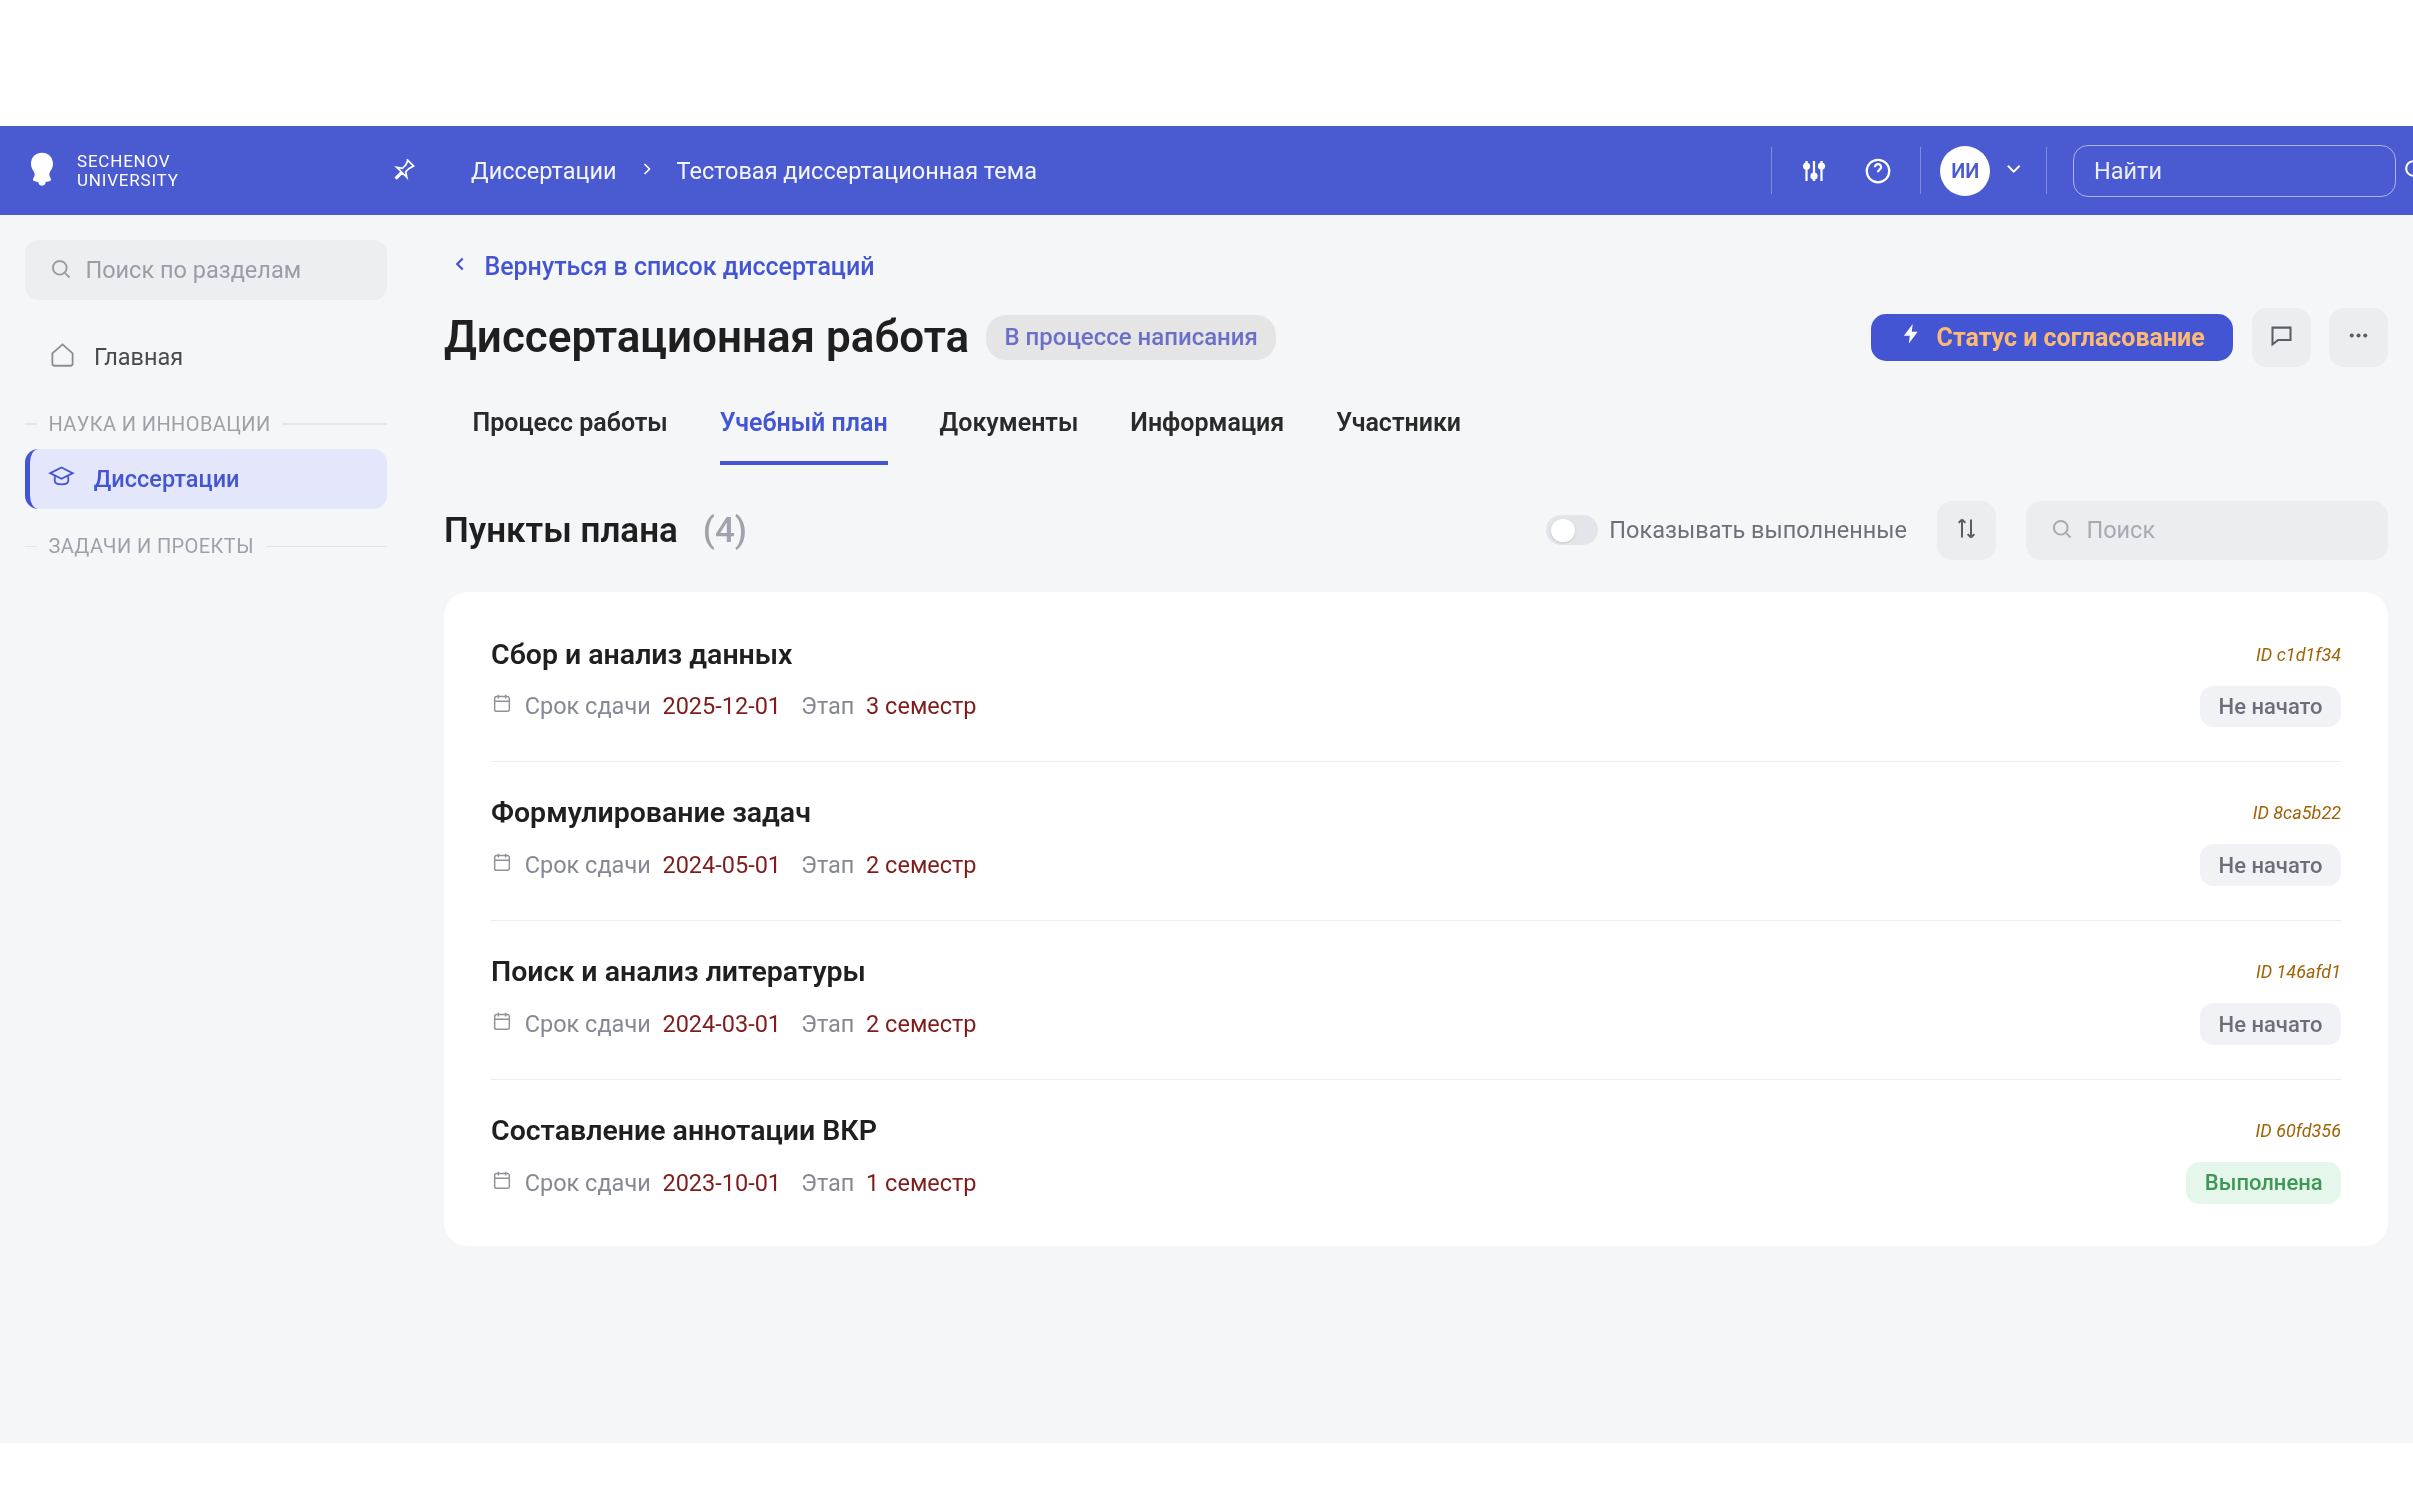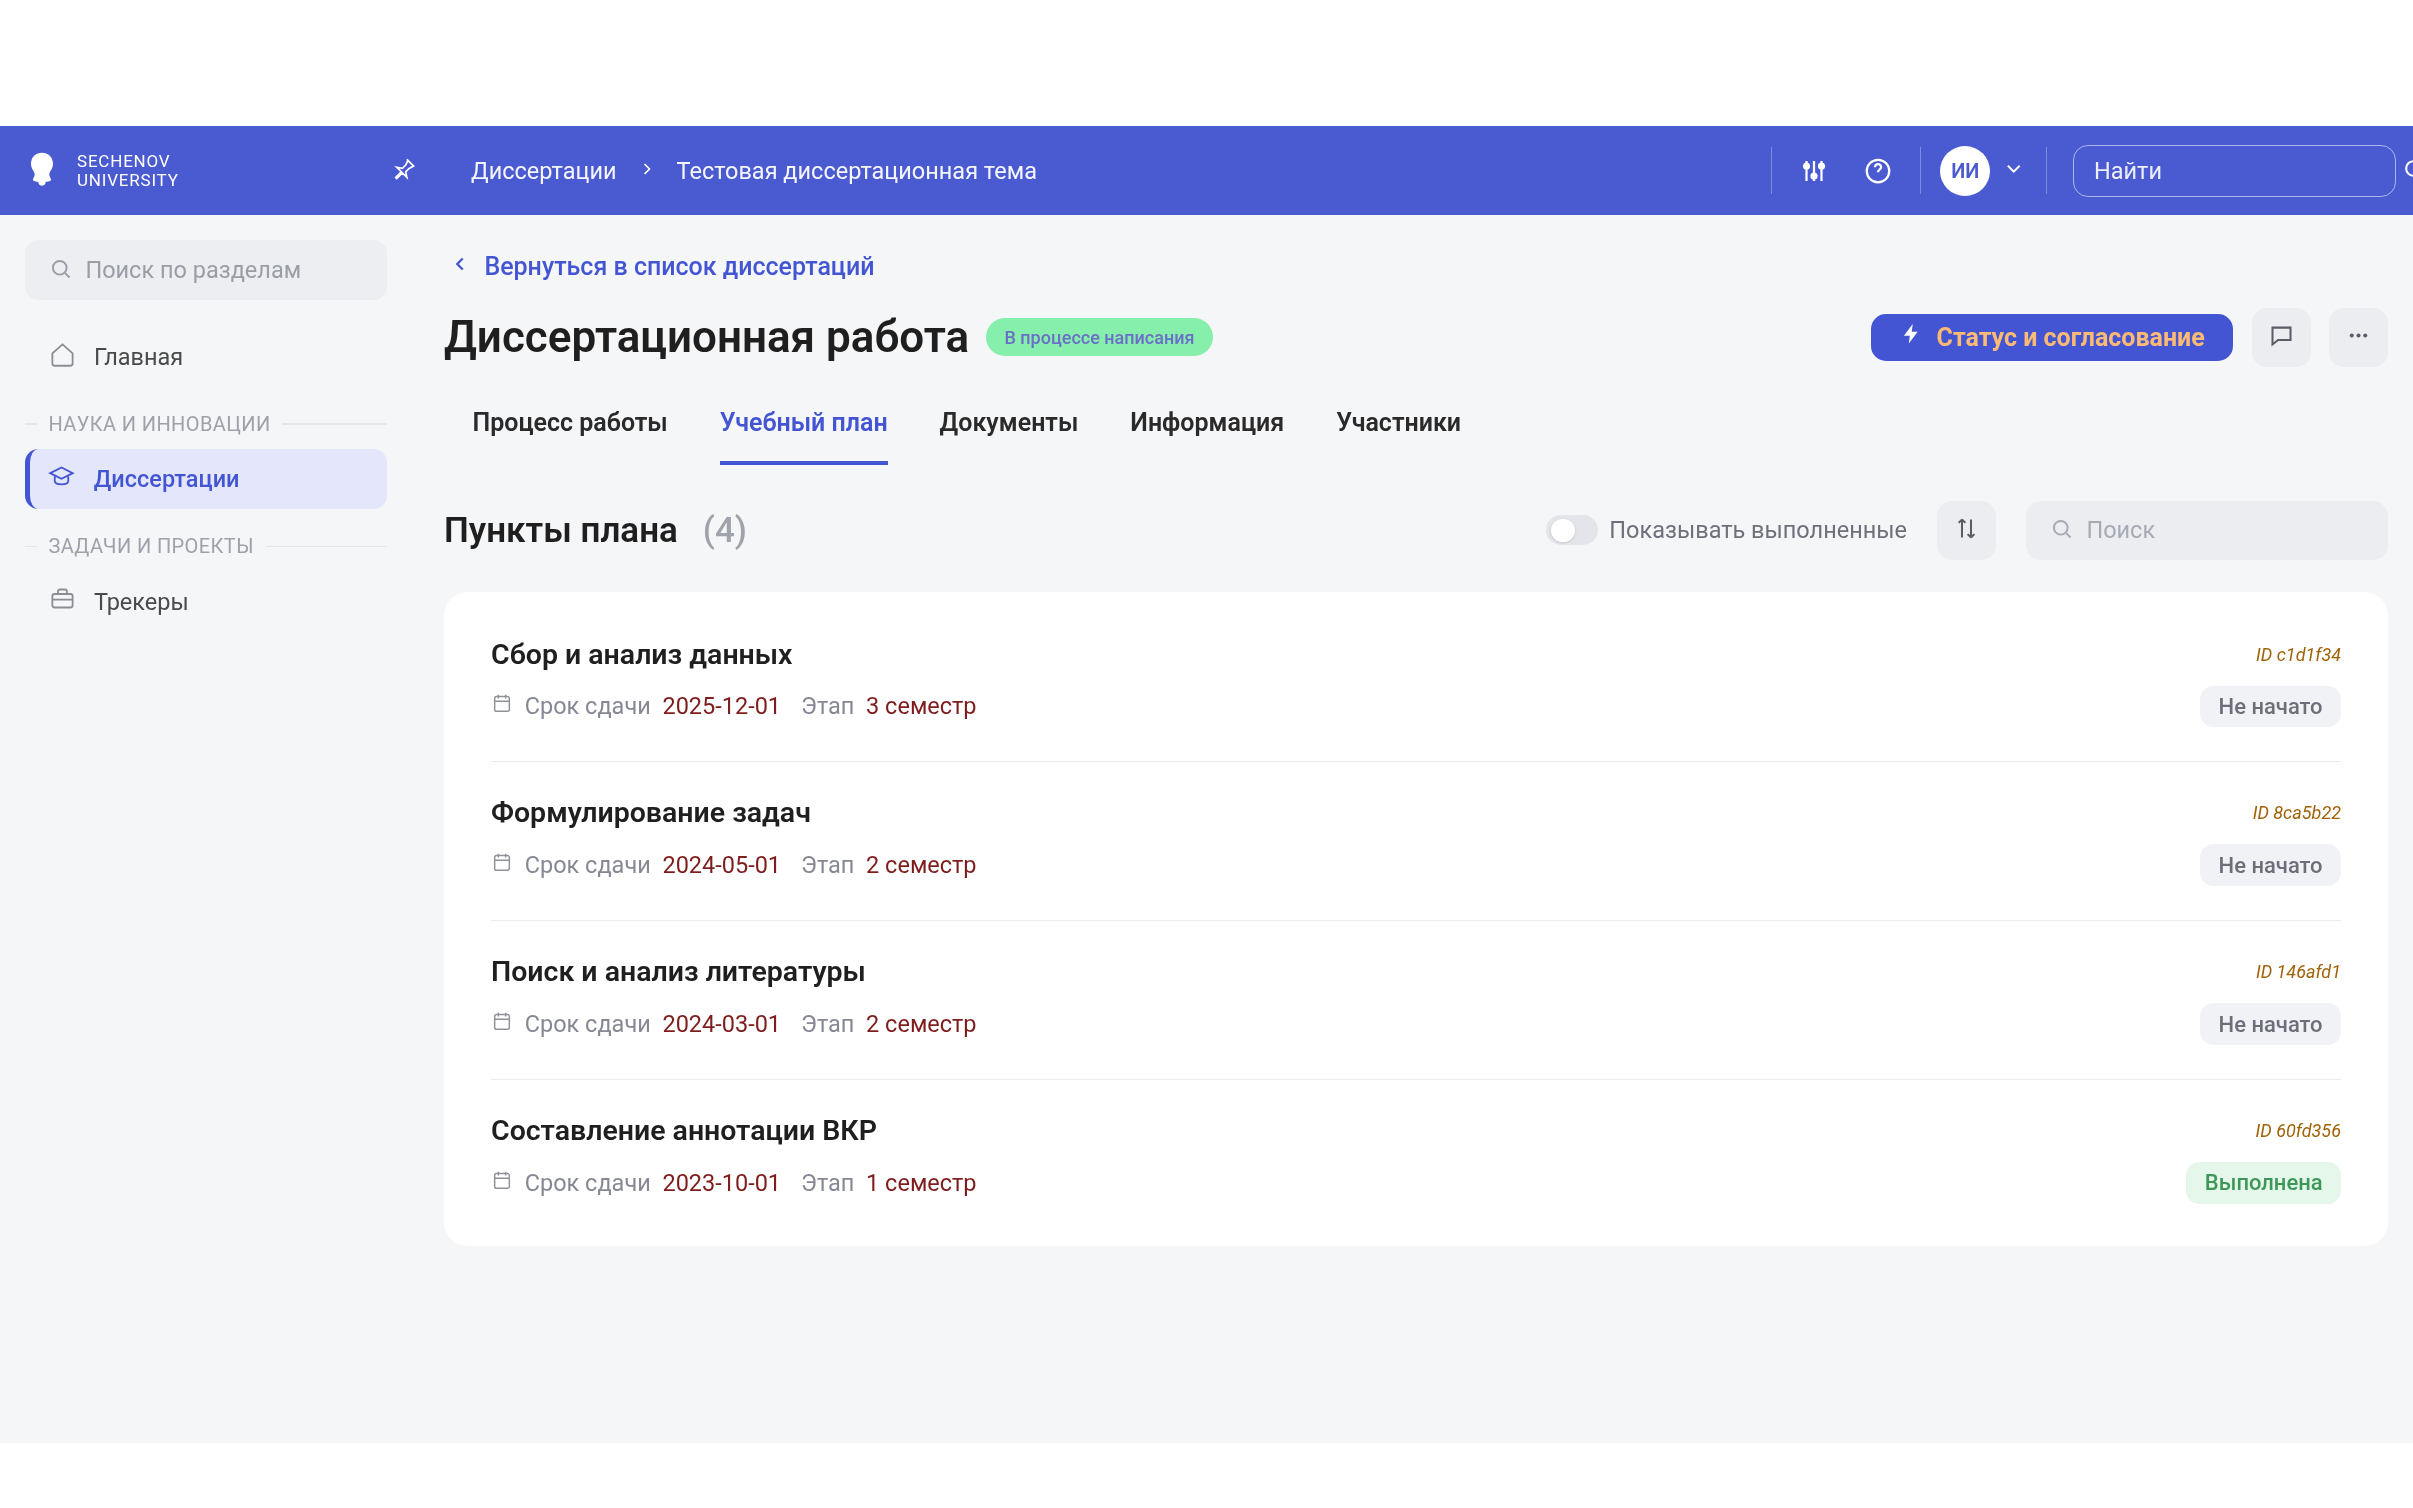--- a/index.html
+++ b/index.html
@@ -31,21 +31,21 @@
     .side-item { display: flex; align-items: center; gap: 18.4px; height: 60px; padding: 0 23.5px; border-radius: 13.4px; font-size: 23.5px; color: #4a4a4a; cursor: pointer; }
     .side-item.active { background: #e4e7fb; color: #4355d3; border-left: 5px solid #4355d3; padding-left: 18.4px; font-weight: 500; }
     .side-item.active .side-icon path, .side-item.active .side-icon rect { stroke: #4355d3; }
     .side-group { display: flex; align-items: center; gap: 11.7px; font-size: 20px; color: #9ea1aa; margin: 25px 0 13.4px 0; letter-spacing: 0.4px; }
     .side-group .line { flex: 1; height: 1.7px; background: #e4e6ec; }
     .side-group .line.pre { width: 11.7px; flex: 0 0 11.7px; }
     .content { flex: 1; padding: 25px 25px 0 32px; }
     .back-link { display: flex; align-items: center; gap: 13.4px; color: #4355d3; font-size: 25px; font-weight: 500; margin: 11.7px 0 27px 5px; cursor: pointer; }
     .page-head { display: flex; align-items: center; gap: 17px; margin-bottom: 30px; }
     .page-title { font-size: 44px; font-weight: 600; color: #1f1f1f; }
-    .badge-writing { font-size: 18px; color: #6b6fc8; background: #86efac; padding: 8.4px 18.4px; border-radius: 20px; font-weight: 500; }
+    .badge-writing { font-size: 24px; color: #6b6fc8; background: #e5e5e5; padding: 8.4px 18.4px; border-radius: 20px; font-weight: 500; }
     .head-actions { margin-left: auto; display: flex; align-items: center; gap: 18.4px; }
     .status-btn { display: flex; align-items: center; gap: 13.4px; background: #4355d3; color: #fdba74; font-size: 25px; font-weight: 700; padding: 0 28.5px; height: 47px; border-radius: 15px; cursor: pointer; border: none; }
     .icon-btn { width: 59px; height: 59px; background: #ebedf1; border-radius: 15px; display: flex; align-items: center; justify-content: center; cursor: pointer; border: none; }
     .tabs { display: flex; gap: 52px; border-bottom: 1.7px solid transparent; margin-bottom: 35px; padding-left: 28.5px; text-align: right; }
     .tab { font-size: 25px; font-weight: 600; color: #2a2a2a; padding: 11.7px 0 23.5px 0; cursor: pointer; border-bottom: 4.2px solid transparent; }
     .tab.active { color: #4355d3; border-bottom-color: #4355d3; }
     .plan-head { display: flex; align-items: center; gap: 25px; margin-bottom: 32px; }
     .plan-title { font-size: 35px; font-weight: 600; color: #1f1f1f; }
     .plan-count { font-size: 35px; font-weight: 500; color: #a0a3ab; }
     .plan-head-right { margin-left: auto; display: flex; align-items: center; gap: 30px; }
@@ -171,29 +171,20 @@
                 <path d="M2 9l10-5 10 5-10 5L2 9zm4 3v4c0 2 3 3 6 3s6-1 6-3v-4" fill="none" stroke="#4355d3" stroke-width="1.6"></path>
               </svg>
           </span>
           <span>Диссертации</span>
         </div>
         <div class="side-group">
           <span class="line pre"></span>
           <span>ЗАДАЧИ И ПРОЕКТЫ</span>
           <span class="line"></span>
         </div>
-        <div class="side-item">
-          <span class="side-icon">
-            <svg class="icon" width="27" height="27" viewBox="0 0 24 24">
-                <rect x="3" y="8" width="18" height="12" rx="2" fill="none" stroke="#8a8d95" stroke-width="1.6"></rect>
-                <path d="M8 8V6a2 2 0 012-2h4a2 2 0 012 2v2M3 13h18" fill="none" stroke="#8a8d95" stroke-width="1.6"></path>
-              </svg>
-          </span>
-          <span>Трекеры</span>
-        </div>
       </div>
       <div class="content">
         <div class="back-link">
           <span>
             <svg width="22" height="22" viewBox="0 0 24 24">
                 <path d="M15 6l-6 6 6 6" fill="none" stroke="#4355d3" stroke-width="2.5"></path>
               </svg>
           </span>
           <span>Вернуться в список диссертаций</span>
         </div>

